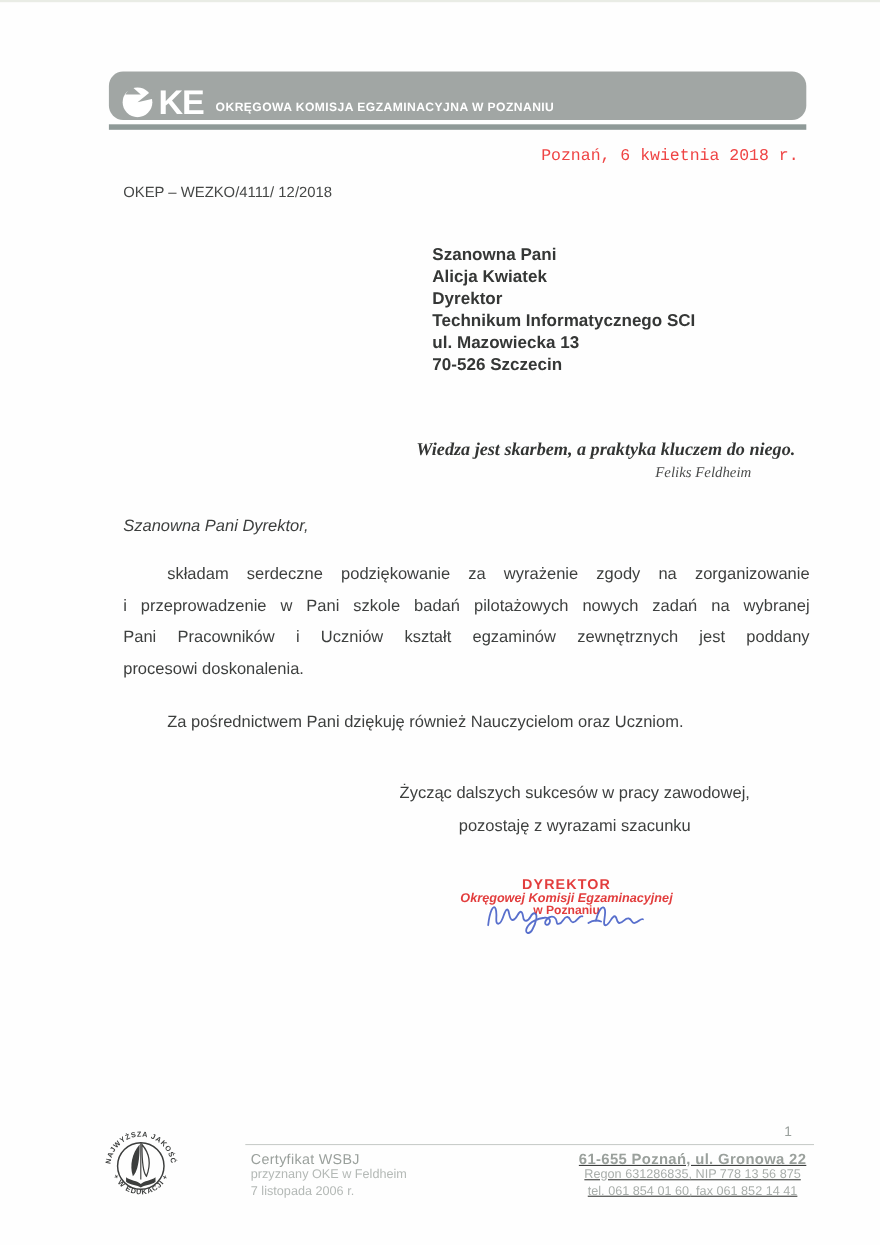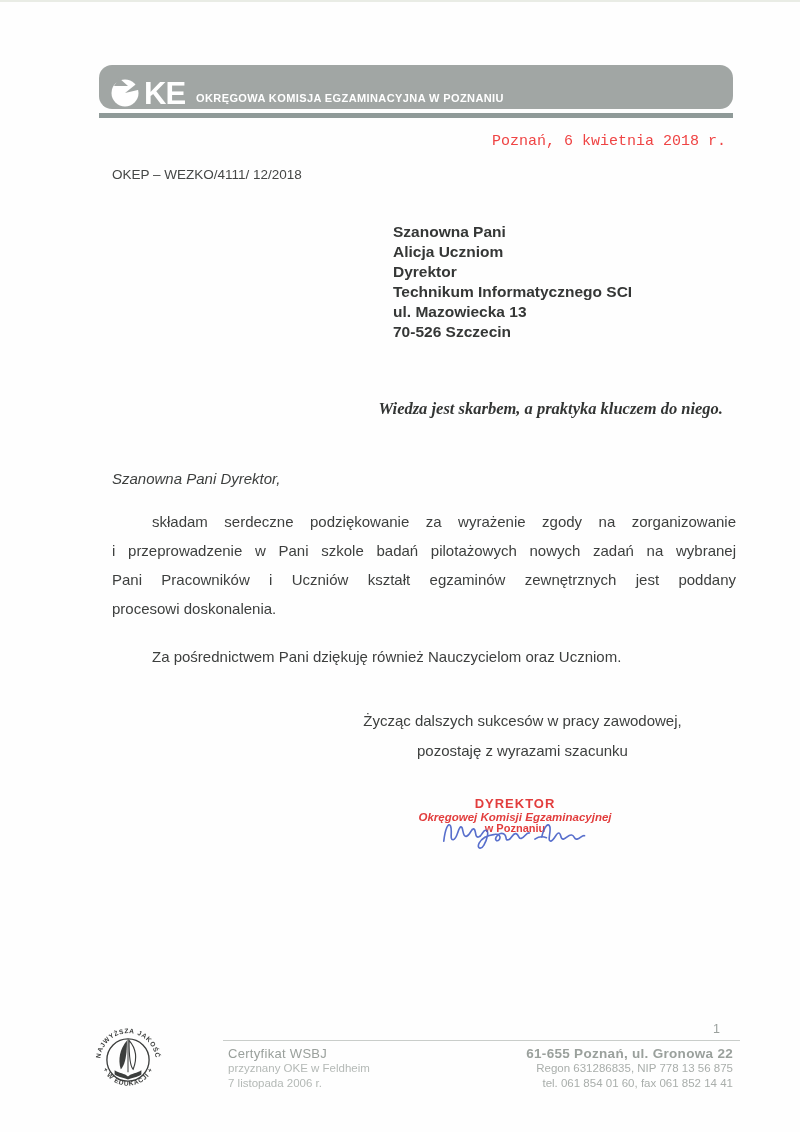--- a/index.html
+++ b/index.html
@@ -51,21 +51,21 @@
   .sig-name{position:absolute;top:47px;left:0;width:100%;font-size:14px;
     font-weight:bold;font-style:italic;}
 
   
   .footer-divider{position:absolute;top:1040px;left:223px;width:517px;height:1px;background:#c9cdca;}
   .page-num{position:absolute;top:1022px;right:80px;font-size:12.5px;color:#9aa09d;}
   .seal{position:absolute;top:1025px;left:93px;}
   .cert{position:absolute;top:1046px;left:228px;}
   .cert-l1{font-size:13px;color:#9aa09c;font-weight:normal;letter-spacing:0.3px;}
   .cert-l2{font-size:11.5px;color:#b4b9b6;line-height:15px;}
-  .addr{position:absolute;top:1046px;right:67px;text-align:right;}
+  .addr{position:absolute;top:1046px;right:67px;text-align:center;text-decoration:underline;}
   .addr-l1{font-size:13.5px;color:#9aa09c;font-weight:bold;letter-spacing:0.3px;}
   .addr-l2{font-size:11.5px;color:#a9aeab;line-height:15px;}
 </style>
 </head>
 <body>
 
 <div class="page">
   <div class="scan-edge"></div>
 
   <div class="band">
@@ -79,29 +79,30 @@
     </div>
     <div class="org-name">OKRĘGOWA KOMISJA EGZAMINACYJNA W POZNANIU</div>
   </div>
   <div class="band-rule"></div>
 
   <div class="date">Poznań, 6 kwietnia  2018 r.</div>
   <div class="ref">OKEP – WEZKO/4111/ 12/2018</div>
 
   <div class="recipient">
     <div>Szanowna Pani</div>
-    <div>Alicja Uczniom</div>
+    <div>Alicja Kwiatek</div>
     <div>Dyrektor</div>
     <div>Technikum Informatycznego SCI</div>
     <div>ul. Mazowiecka 13</div>
     <div>70-526 Szczecin</div>
   </div>
 
   <div class="quote">
     <div class="quote-text">Wiedza jest skarbem, a praktyka kluczem do niego.</div>
+    <div class="quote-author">Feliks Feldheim</div>
   </div>
 
   <div class="salutation">Szanowna Pani Dyrektor,</div>
 
   <div class="bodypar">
     <div class="bline first">składam serdeczne podziękowanie za wyrażenie zgody na zorganizowanie</div>
     <div class="bline">i przeprowadzenie w Pani szkole badań pilotażowych nowych zadań na wybranej</div>
     <div class="bline">Pani Pracowników i Uczniów kształt egzaminów zewnętrznych jest poddany</div>
     <div class="bline last">procesowi doskonalenia.</div>
   </div>

